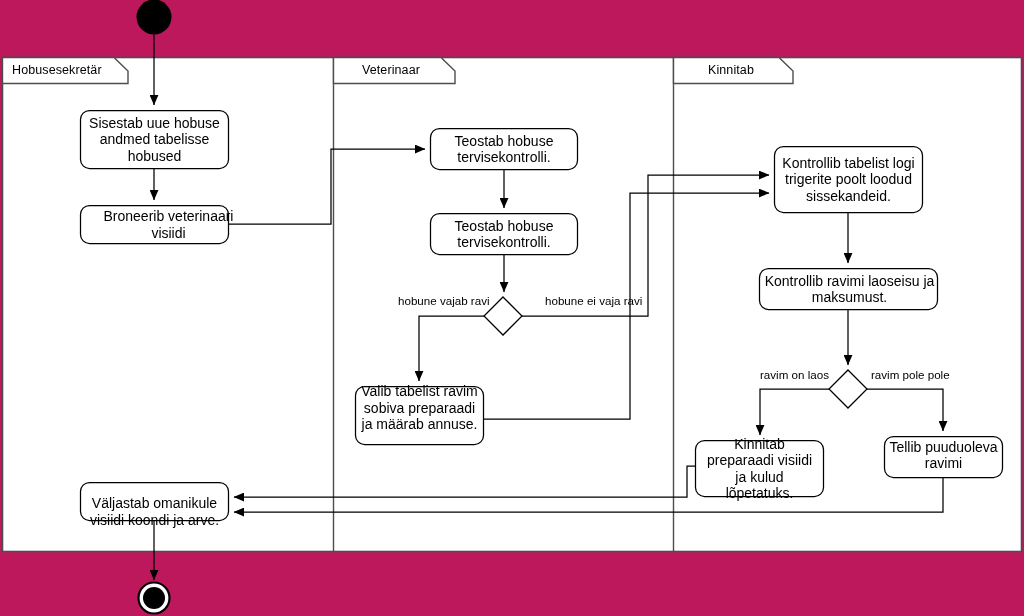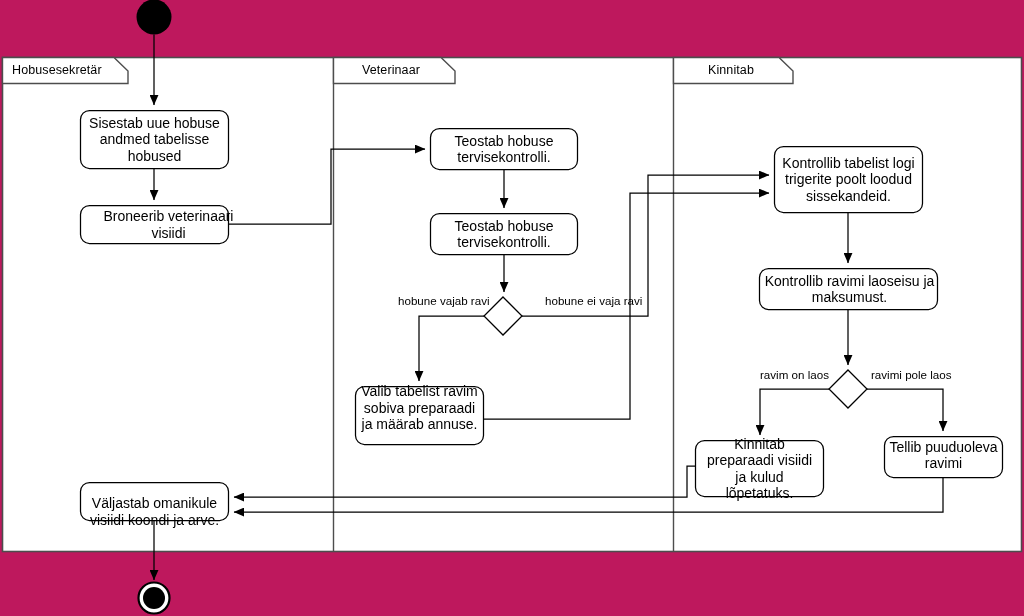--- a/index.html
+++ b/index.html
@@ -126,15 +126,15 @@
   <div class="node-label" style="left:355px; top:386px; width:129px; height:44px;">Valib tabelist ravim sobiva preparaadi ja määrab annuse.</div>
 
   <div class="node-label" style="left:774px; top:146px; width:149px; height:67px;">Kontrollib tabelist logi trigerite poolt loodud sissekandeid.</div>
   <div class="node-label" style="left:759px; top:268px; width:181px; height:42px;">Kontrollib ravimi laoseisu ja maksumust.</div>
   <div class="node-label" style="left:695px; top:440px; width:129px; height:57px;">Kinnitab preparaadi visiidi ja kulud lõpetatuks.</div>
   <div class="node-label" style="left:884px; top:436px; width:119px; height:38px;">Tellib puuduoleva ravimi</div>
 
   <div class="edge-label" style="left:391px; top:295px;padding-left:7px;">hobune vajab ravi</div>
   <div class="edge-label" style="left:525px; top:295px;padding-left:20px;">hobune ei vaja ravi</div>
   <div class="edge-label" style="left:760px; top:369px;">ravim on laos</div>
-  <div class="edge-label" style="left:871px; top:369px;">ravimi pole laos</div>
+  <div class="edge-label" style="left:871px; top:369px;">ravim pole pole</div>
 
 </div>
 
 </body></html>

